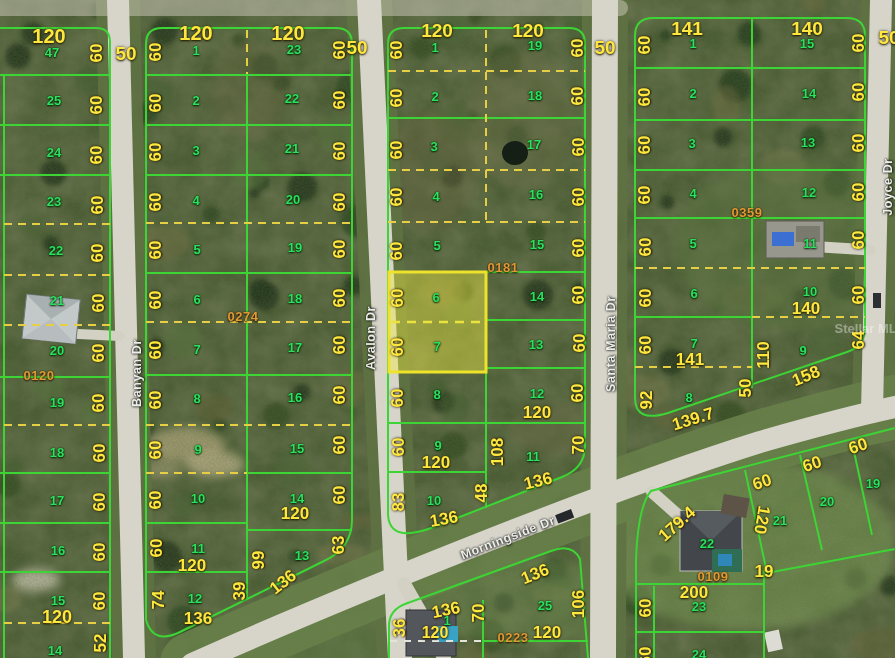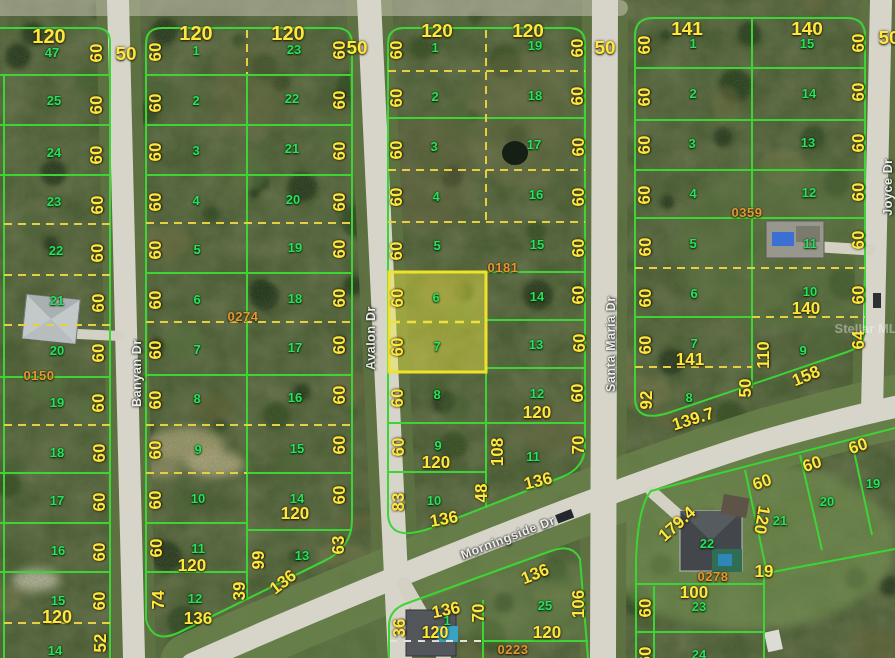--- a/index.html
+++ b/index.html
@@ -386,21 +386,21 @@
       <div class="lb dim" style="left: 858px; top: 143px; transform: translate(-50%, -50%) rotate(-90deg);">60</div>
       <div class="lb dim" style="left: 858px; top: 192px; transform: translate(-50%, -50%) rotate(-90deg);">60</div>
       <div class="lb dim" style="left: 858px; top: 240px; transform: translate(-50%, -50%) rotate(-90deg);">60</div>
       <div class="lb dim" style="left: 858px; top: 295px; transform: translate(-50%, -50%) rotate(-90deg);">60</div>
       <div class="lb dim" style="left: 677px; top: 524px; transform: translate(-50%, -50%) rotate(-42deg);">179.4</div>
       <div class="lb dim" style="left: 762px; top: 520px; transform: translate(-50%, -50%) rotate(100deg);">120</div>
       <div class="lb dim" style="left: 762px; top: 482px; transform: translate(-50%, -50%) rotate(-18deg);">60</div>
       <div class="lb dim" style="left: 812px; top: 464px; transform: translate(-50%, -50%) rotate(-18deg);">60</div>
       <div class="lb dim" style="left: 858px; top: 446px; transform: translate(-50%, -50%) rotate(-18deg);">60</div>
       <div class="lb dim" style="left: 764px; top: 571px; font-size: 17px; transform: translate(-50%, -50%) rotate(0deg);">19</div>
-      <div class="lb dim" style="left: 694px; top: 592px; font-size: 17px; transform: translate(-50%, -50%) rotate(0deg);">100</div>
+      <div class="lb dim" style="left: 694px; top: 592px; font-size: 17px; transform: translate(-50%, -50%) rotate(0deg);">200</div>
       <div class="lb dim" style="left: 645px; top: 608px; transform: translate(-50%, -50%) rotate(-90deg);">60</div>
       <div class="lb dim" style="left: 645px; top: 656px; transform: translate(-50%, -50%) rotate(-90deg);">60</div>
       <div class="lb dim" style="left: 535px; top: 574px; transform: translate(-50%, -50%) rotate(-22deg);">136</div>
       <div class="lb dim" style="left: 578px; top: 604px; transform: translate(-50%, -50%) rotate(-90deg);">106</div>
       <div class="lb dim" style="left: 547px; top: 632px; font-size: 17px; transform: translate(-50%, -50%) rotate(0deg);">120</div>
       <div class="lb dim" style="left: 478px; top: 613px; transform: translate(-50%, -50%) rotate(-90deg);">70</div>
       <div class="lb dim" style="left: 446px; top: 610px; transform: translate(-50%, -50%) rotate(-12deg);">136</div>
       <div class="lb dim" style="left: 435px; top: 633px; font-size: 16px; transform: translate(-50%, -50%) rotate(0deg);">120</div>
       <div class="lb dim" style="left: 399px; top: 628px; transform: translate(-50%, -50%) rotate(-90deg);">36</div>
       <div class="lb lot" style="left: 52px; top: 52px; transform: translate(-50%, -50%) rotate(0deg);">47</div>
@@ -474,26 +474,26 @@
       <div class="lb lot" style="left: 810px; top: 291px; transform: translate(-50%, -50%) rotate(0deg);">10</div>
       <div class="lb lot" style="left: 803px; top: 350px; transform: translate(-50%, -50%) rotate(0deg);">9</div>
       <div class="lb lot" style="left: 707px; top: 543px; transform: translate(-50%, -50%) rotate(0deg);">22</div>
       <div class="lb lot" style="left: 780px; top: 520px; transform: translate(-50%, -50%) rotate(0deg);">21</div>
       <div class="lb lot" style="left: 827px; top: 501px; transform: translate(-50%, -50%) rotate(0deg);">20</div>
       <div class="lb lot" style="left: 873px; top: 483px; transform: translate(-50%, -50%) rotate(0deg);">19</div>
       <div class="lb lot" style="left: 699px; top: 606px; transform: translate(-50%, -50%) rotate(0deg);">23</div>
       <div class="lb lot" style="left: 699px; top: 654px; transform: translate(-50%, -50%) rotate(0deg);">24</div>
       <div class="lb lot" style="left: 545px; top: 605px; transform: translate(-50%, -50%) rotate(0deg);">25</div>
       <div class="lb lot" style="left: 447px; top: 620px; transform: translate(-50%, -50%) rotate(0deg);">1</div>
-      <div class="lb blk" style="left: 39px; top: 375px; transform: translate(-50%, -50%) rotate(0deg);">0150</div>
+      <div class="lb blk" style="left: 39px; top: 375px; transform: translate(-50%, -50%) rotate(0deg);">0120</div>
       <div class="lb blk" style="left: 243px; top: 316px; transform: translate(-50%, -50%) rotate(0deg);">0274</div>
       <div class="lb blk" style="left: 503px; top: 267px; transform: translate(-50%, -50%) rotate(0deg);">0181</div>
       <div class="lb blk" style="left: 747px; top: 212px; transform: translate(-50%, -50%) rotate(0deg);">0359</div>
-      <div class="lb blk" style="left: 713px; top: 576px; transform: translate(-50%, -50%) rotate(0deg);">0278</div>
-      <div class="lb blk" style="left: 513px; top: 637px; transform: translate(-50%, -50%) rotate(0deg); margin-top: 12px;">0223</div>
+      <div class="lb blk" style="left: 713px; top: 576px; transform: translate(-50%, -50%) rotate(0deg);">0109</div>
+      <div class="lb blk" style="left: 513px; top: 637px; transform: translate(-50%, -50%) rotate(0deg);">0223</div>
       <div class="lb st" style="left: 137px; top: 373px; transform: translate(-50%, -50%) rotate(-90deg);">Banyan Dr</div>
       <div class="lb st" style="left: 371px; top: 338px; transform: translate(-50%, -50%) rotate(-90deg);">Avalon Dr</div>
       <div class="lb st" style="left: 611px; top: 344px; transform: translate(-50%, -50%) rotate(-90deg);">Santa Maria Dr</div>
       <div class="lb st" style="left: 888px; top: 187px; transform: translate(-50%, -50%) rotate(-90deg);">Joyce Dr</div>
       <div class="lb st" style="left: 508px; top: 538px; transform: translate(-50%, -50%) rotate(-21deg);">Morningside Dr</div>
       <div class="lb wm" style="left: 870px; top: 328px; transform: translate(-50%, -50%) rotate(0deg);">Stellar MLS</div>
     </div>
 </div>
 
 </body></html>

